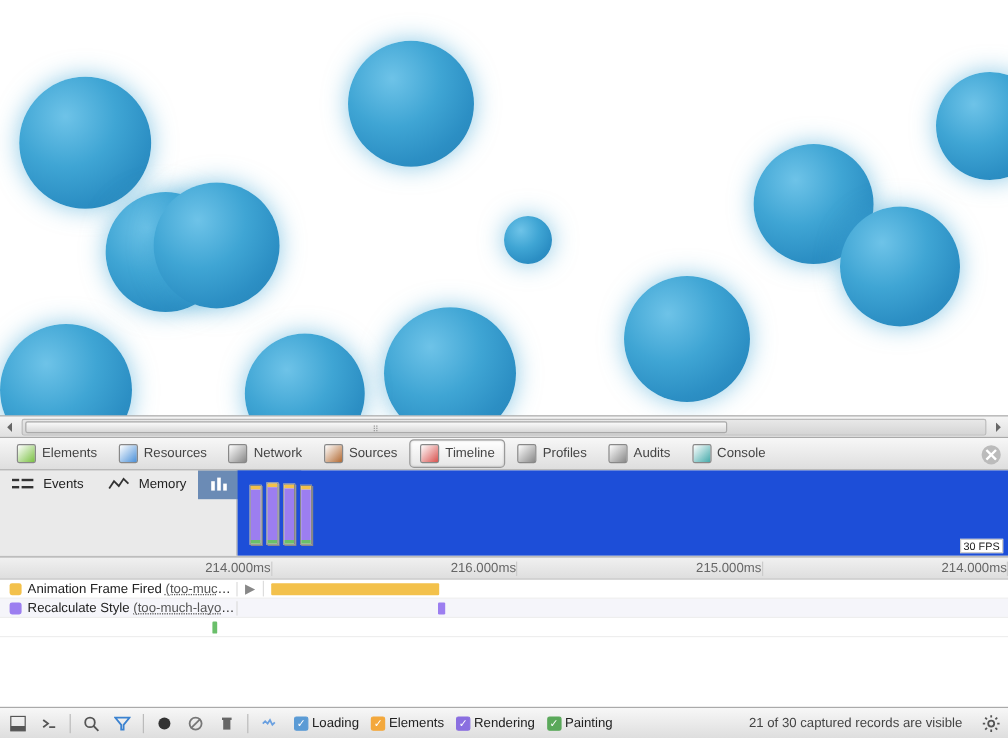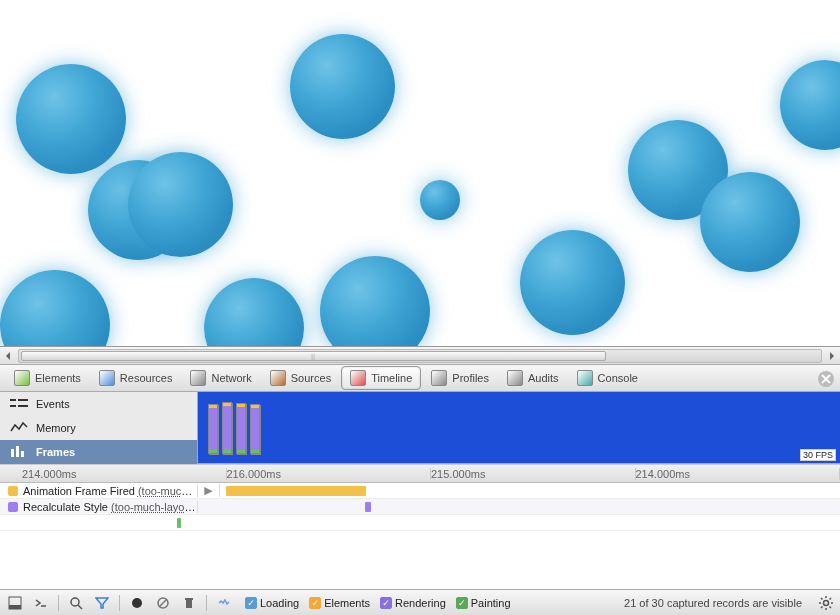--- a/index.html
+++ b/index.html
@@ -18,39 +18,39 @@
 
 
 .tabbar { height: 28px; background: linear-gradient(#f7f7f7,#dedede); border-top: 1px solid #aaa; border-bottom: 1px solid #aaa; display: flex; align-items: center; padding: 0 6px; gap: 2px; position: relative; }
 .tab { display: flex; align-items: center; gap: 5px; padding: 3px 8px; border-radius: 4px; cursor: pointer; }
 .tab.active { background: linear-gradient(#fff,#e6e6e6); border: 1px solid #999; box-shadow: inset 0 0 2px rgba(0,0,0,0.2); }
 .tab-label { color: #444; }
 .tab-close { margin-left: auto; width: 16px; height: 16px; border-radius: 8px; background: #bbb; display: flex; align-items: center; justify-content: center; color: #fff; font-size: 11px; cursor: pointer; }
 
 
 .midrow { display: flex; height: 72px; border-bottom: 1px solid #aaa; }
-.views { width: 198px; border-right: 1px solid #aaa; background: #eaeaea; display: flex; flex-direction: column; }
+.views { width: 198px; border-right: 1px solid #aaa; background: #eaeaea; display: flex; flex-direction: row; }
 .view-item { display: flex; align-items: center; gap: 8px; padding: 5px 10px; height: 24px; cursor: pointer; }
 .view-item.selected { background: #6b8bb5; color: #fff; font-weight: bold; }
 .view-icon { width: 18px; height: 14px; display: inline-block; }
 .frames-area { flex: 1; background: #1d4ed8; position: relative; }
 .frames-bars { position: absolute; left: 10px; top: 6px; display: flex; gap: 4px; height: 56px; align-items: flex-end; }
 .fbar { width: 10px; position: relative; background: #fff; border: 1px solid #888; box-shadow: 1px 1px 0 #888; }
 .fbar .seg-r { background: #9c7ef0; width: 100%; }
 .fbar .seg-s { background: #f3c14b; width: 100%; }
 .fbar .seg-p { background: #6abf6a; width: 100%; }
 .fps-label { position: absolute; right: 4px; bottom: 2px; font-size: 9px; background: #fff; border: 1px solid #ccc; padding: 0 2px; }
 
 
 .records { border-top: 1px solid #ccc; }
 .records-head { display: flex; height: 18px; background: linear-gradient(#f0f0f0,#dedede); border-bottom: 1px solid #bbb; align-items: center; }
 .records-title { width: 198px; padding-left: 8px; font-weight: bold; color: #555; text-transform: uppercase; font-size: 10px; border-right: 1px solid #ccc; }
 .time-col { width: 22px; border-right: 1px solid #ccc; }
 .time-head { flex: 1; display: flex; }
-.time-head span { flex: 1; text-align: left; color: #666; border-right: 1px solid #ccc; }
+.time-head span { flex: 1; text-align: right; color: #666; border-right: 1px solid #ccc; }
 .record-row { display: flex; height: 16px; align-items: center; border-bottom: 1px solid #eee; }
 .record-row:nth-child(even) { background: #f5f5fa; }
 .rec-label { width: 198px; padding-left: 8px; display: flex; align-items: center; gap: 5px; border-right: 1px solid #ddd; overflow: hidden; white-space: nowrap; }
 .rec-chip { width: 10px; height: 10px; border-radius: 2px; flex-shrink: 0; }
 .rec-text { overflow: hidden; text-overflow: ellipsis; }
 .rec-link { text-decoration: underline dotted; color: #555; }
 .rec-expand { width: 22px; text-align: center; color: #888; border-right: 1px solid #ddd; cursor: pointer; }
 .rec-bars { flex: 1; position: relative; height: 100%; }
 .rec-bar { position: absolute; top: 3px; height: 10px; border-radius: 1px; }
 

